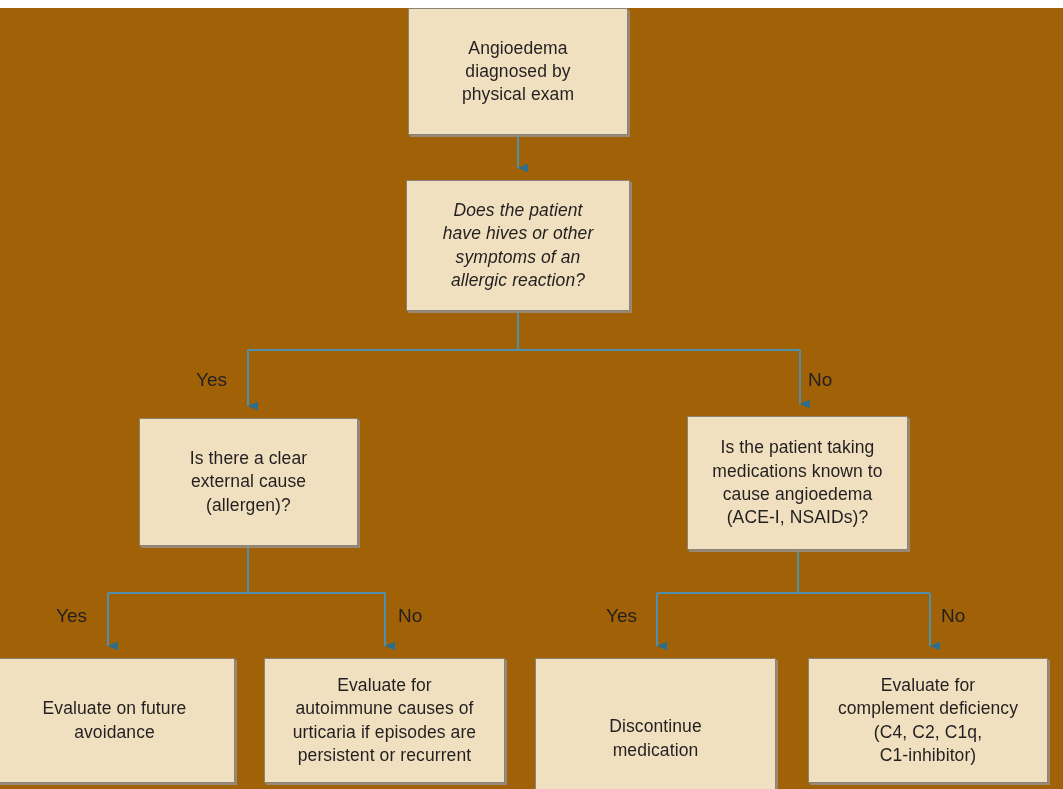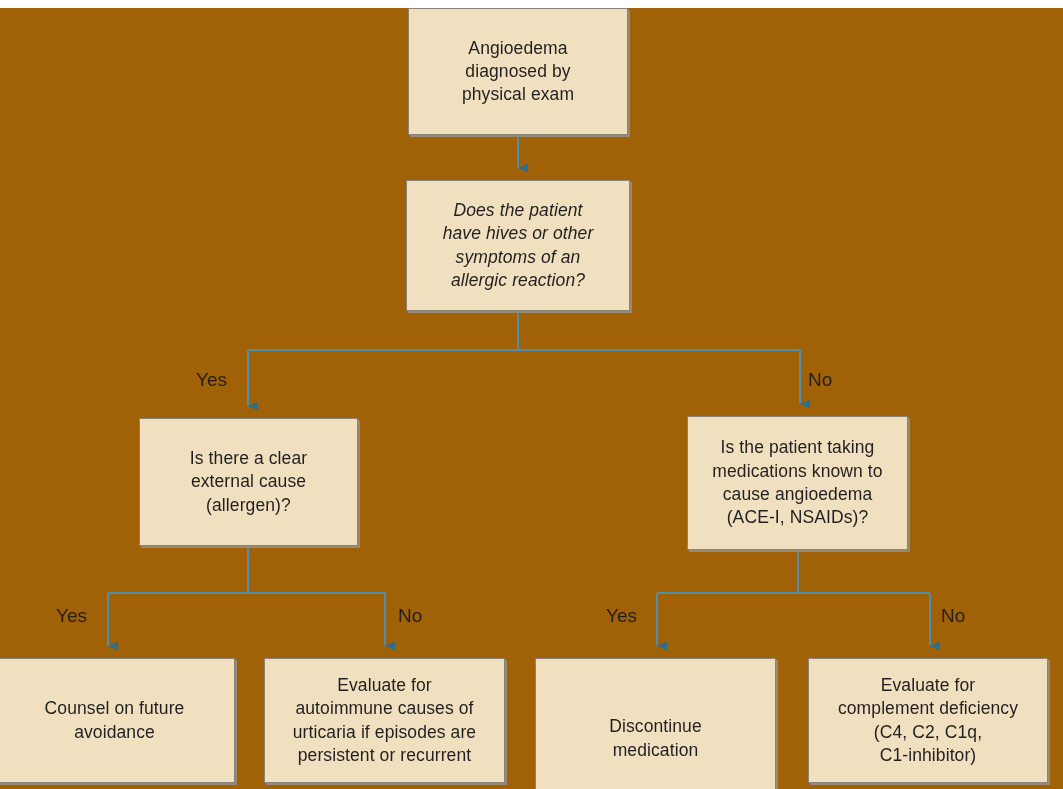--- a/index.html
+++ b/index.html
@@ -108,21 +108,21 @@
   </div>
 
   <div class="node" style="left:687px; top:408px; width:221px; height:134px;align-items:center;">
     <span class="txt">Is the patient taking
 medications known to
 cause angioedema
 (ACE-I, NSAIDs)?</span>
   </div>
 
   <div class="node" style="left:-6px; top:650px; width:241px; height:125px;">
-    <span class="txt">Counsel on future
+    <span class="txt">Evaluate on future
 avoidance</span>
   </div>
 
   <div class="node" style="left:264px; top:650px; width:241px; height:125px;">
     <span class="txt">Evaluate for
 autoimmune causes of
 urticaria if episodes are
 persistent or recurrent</span>
   </div>
 

